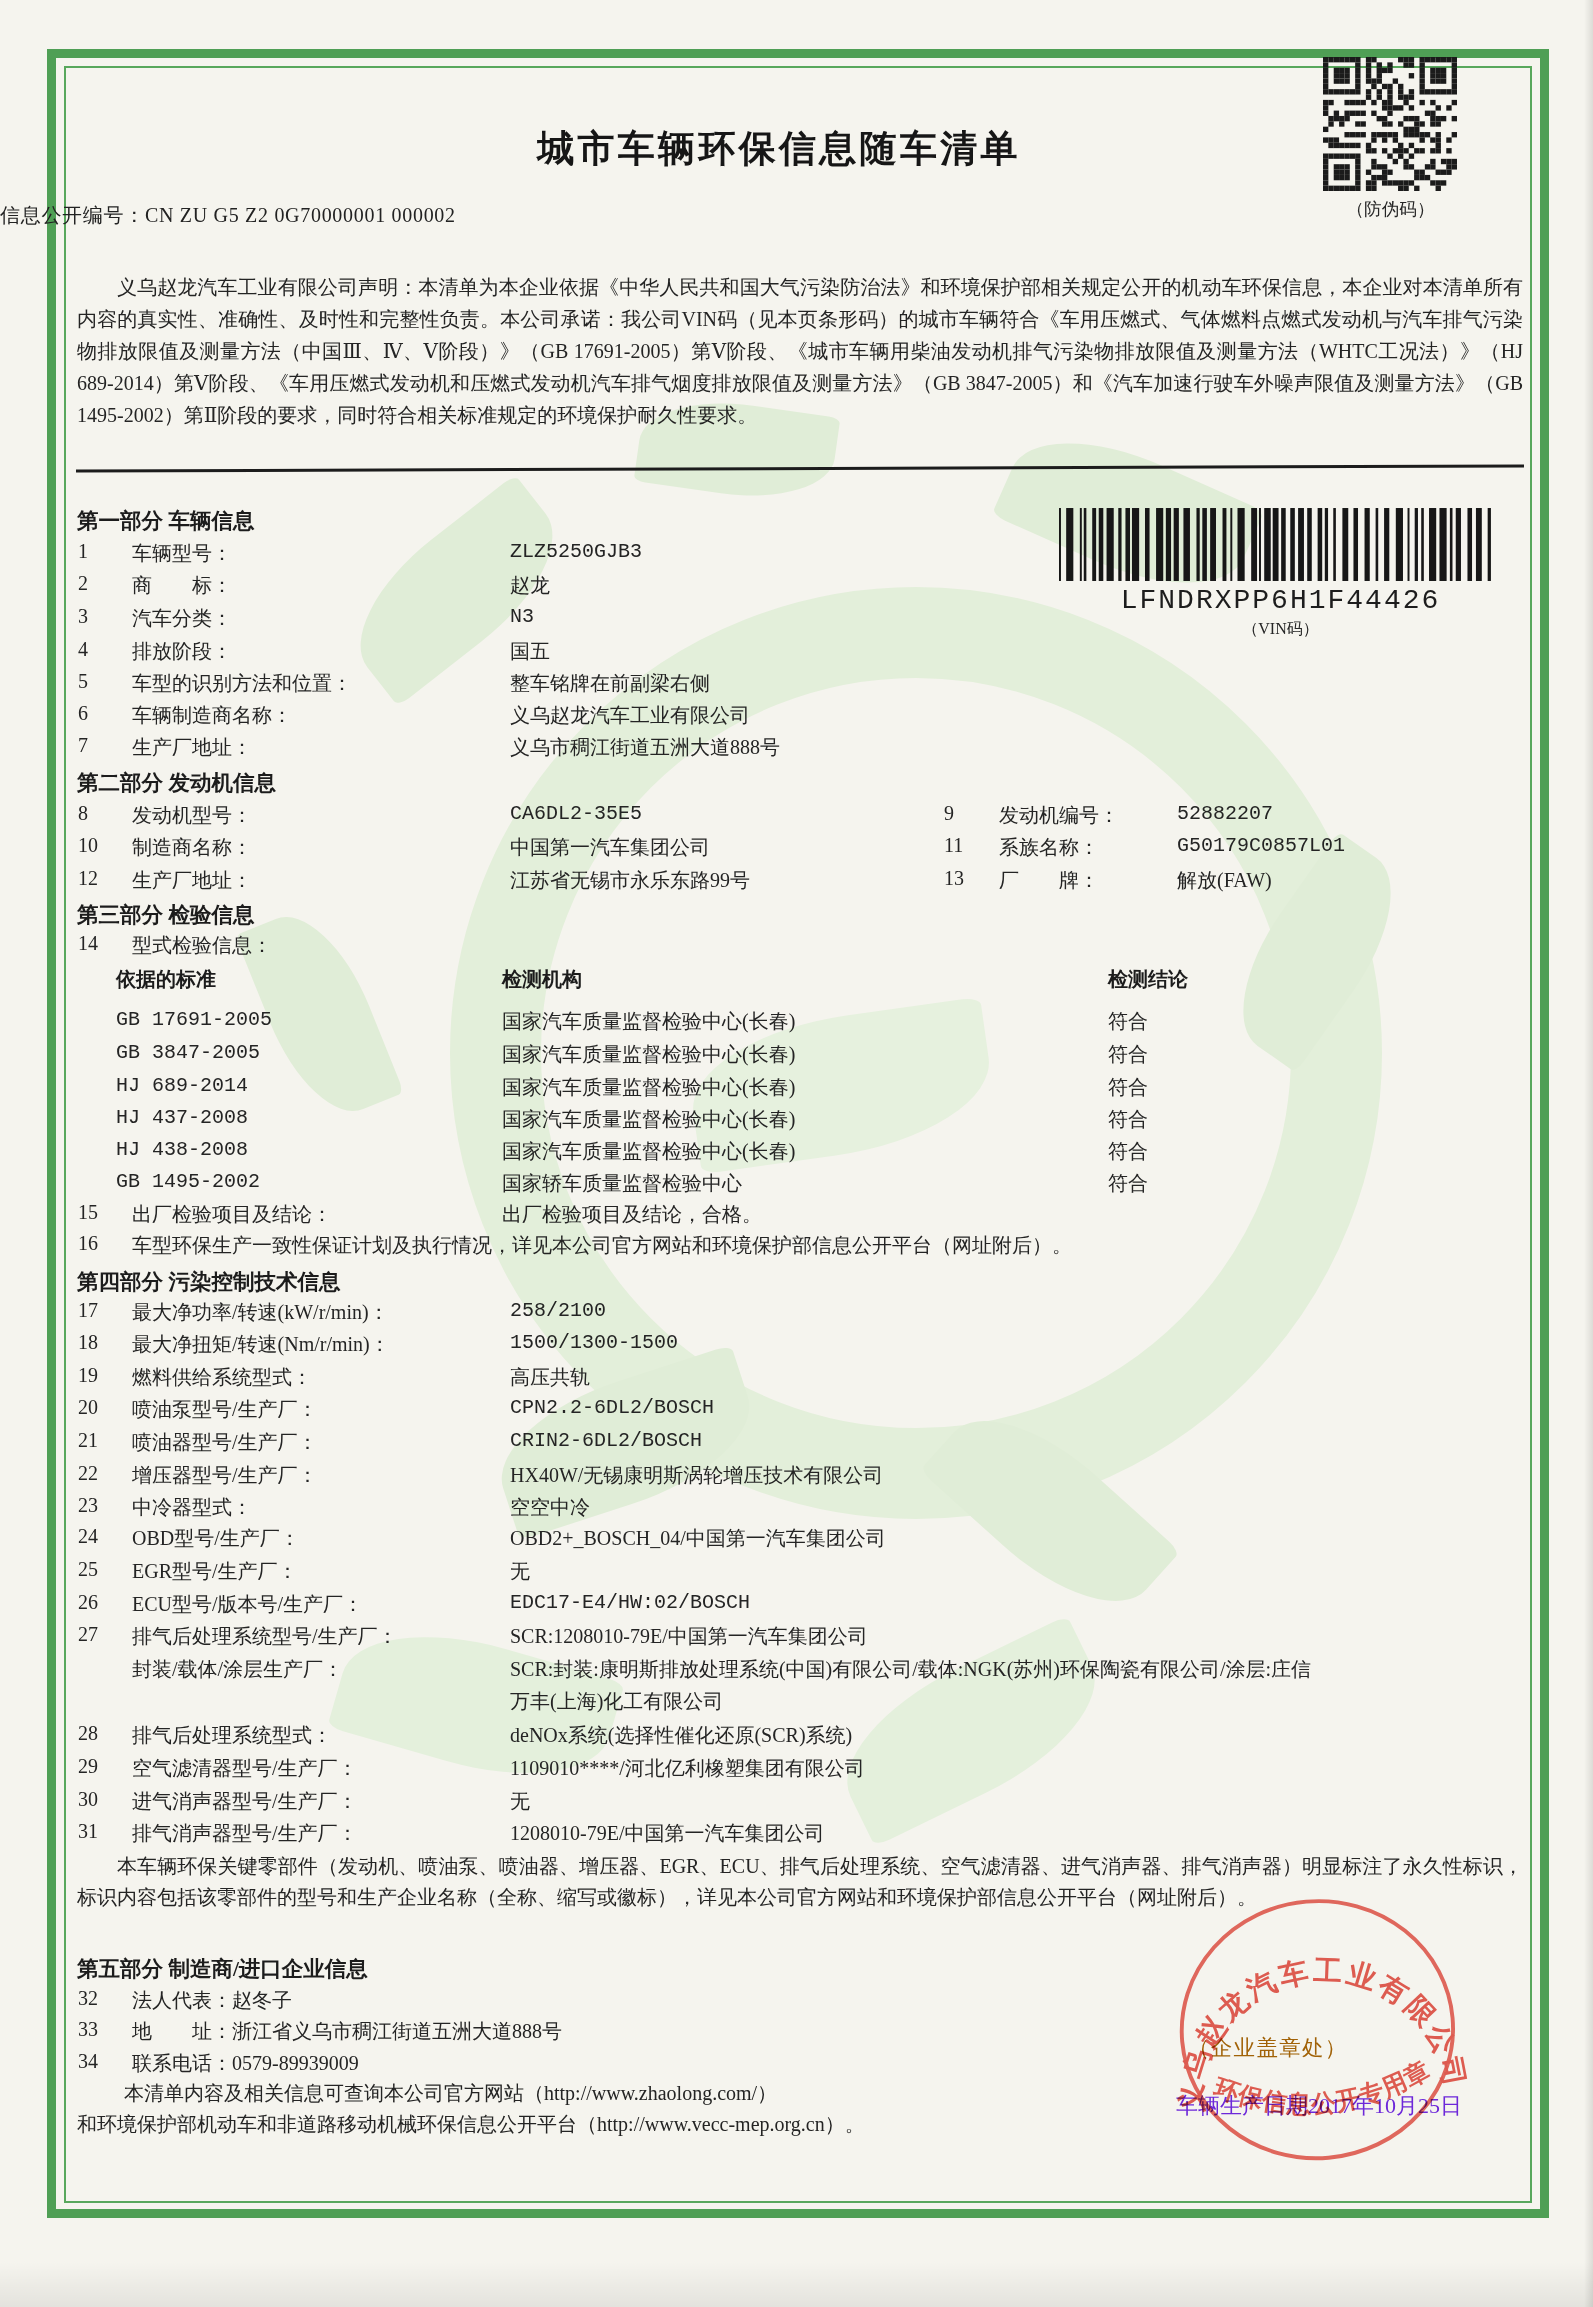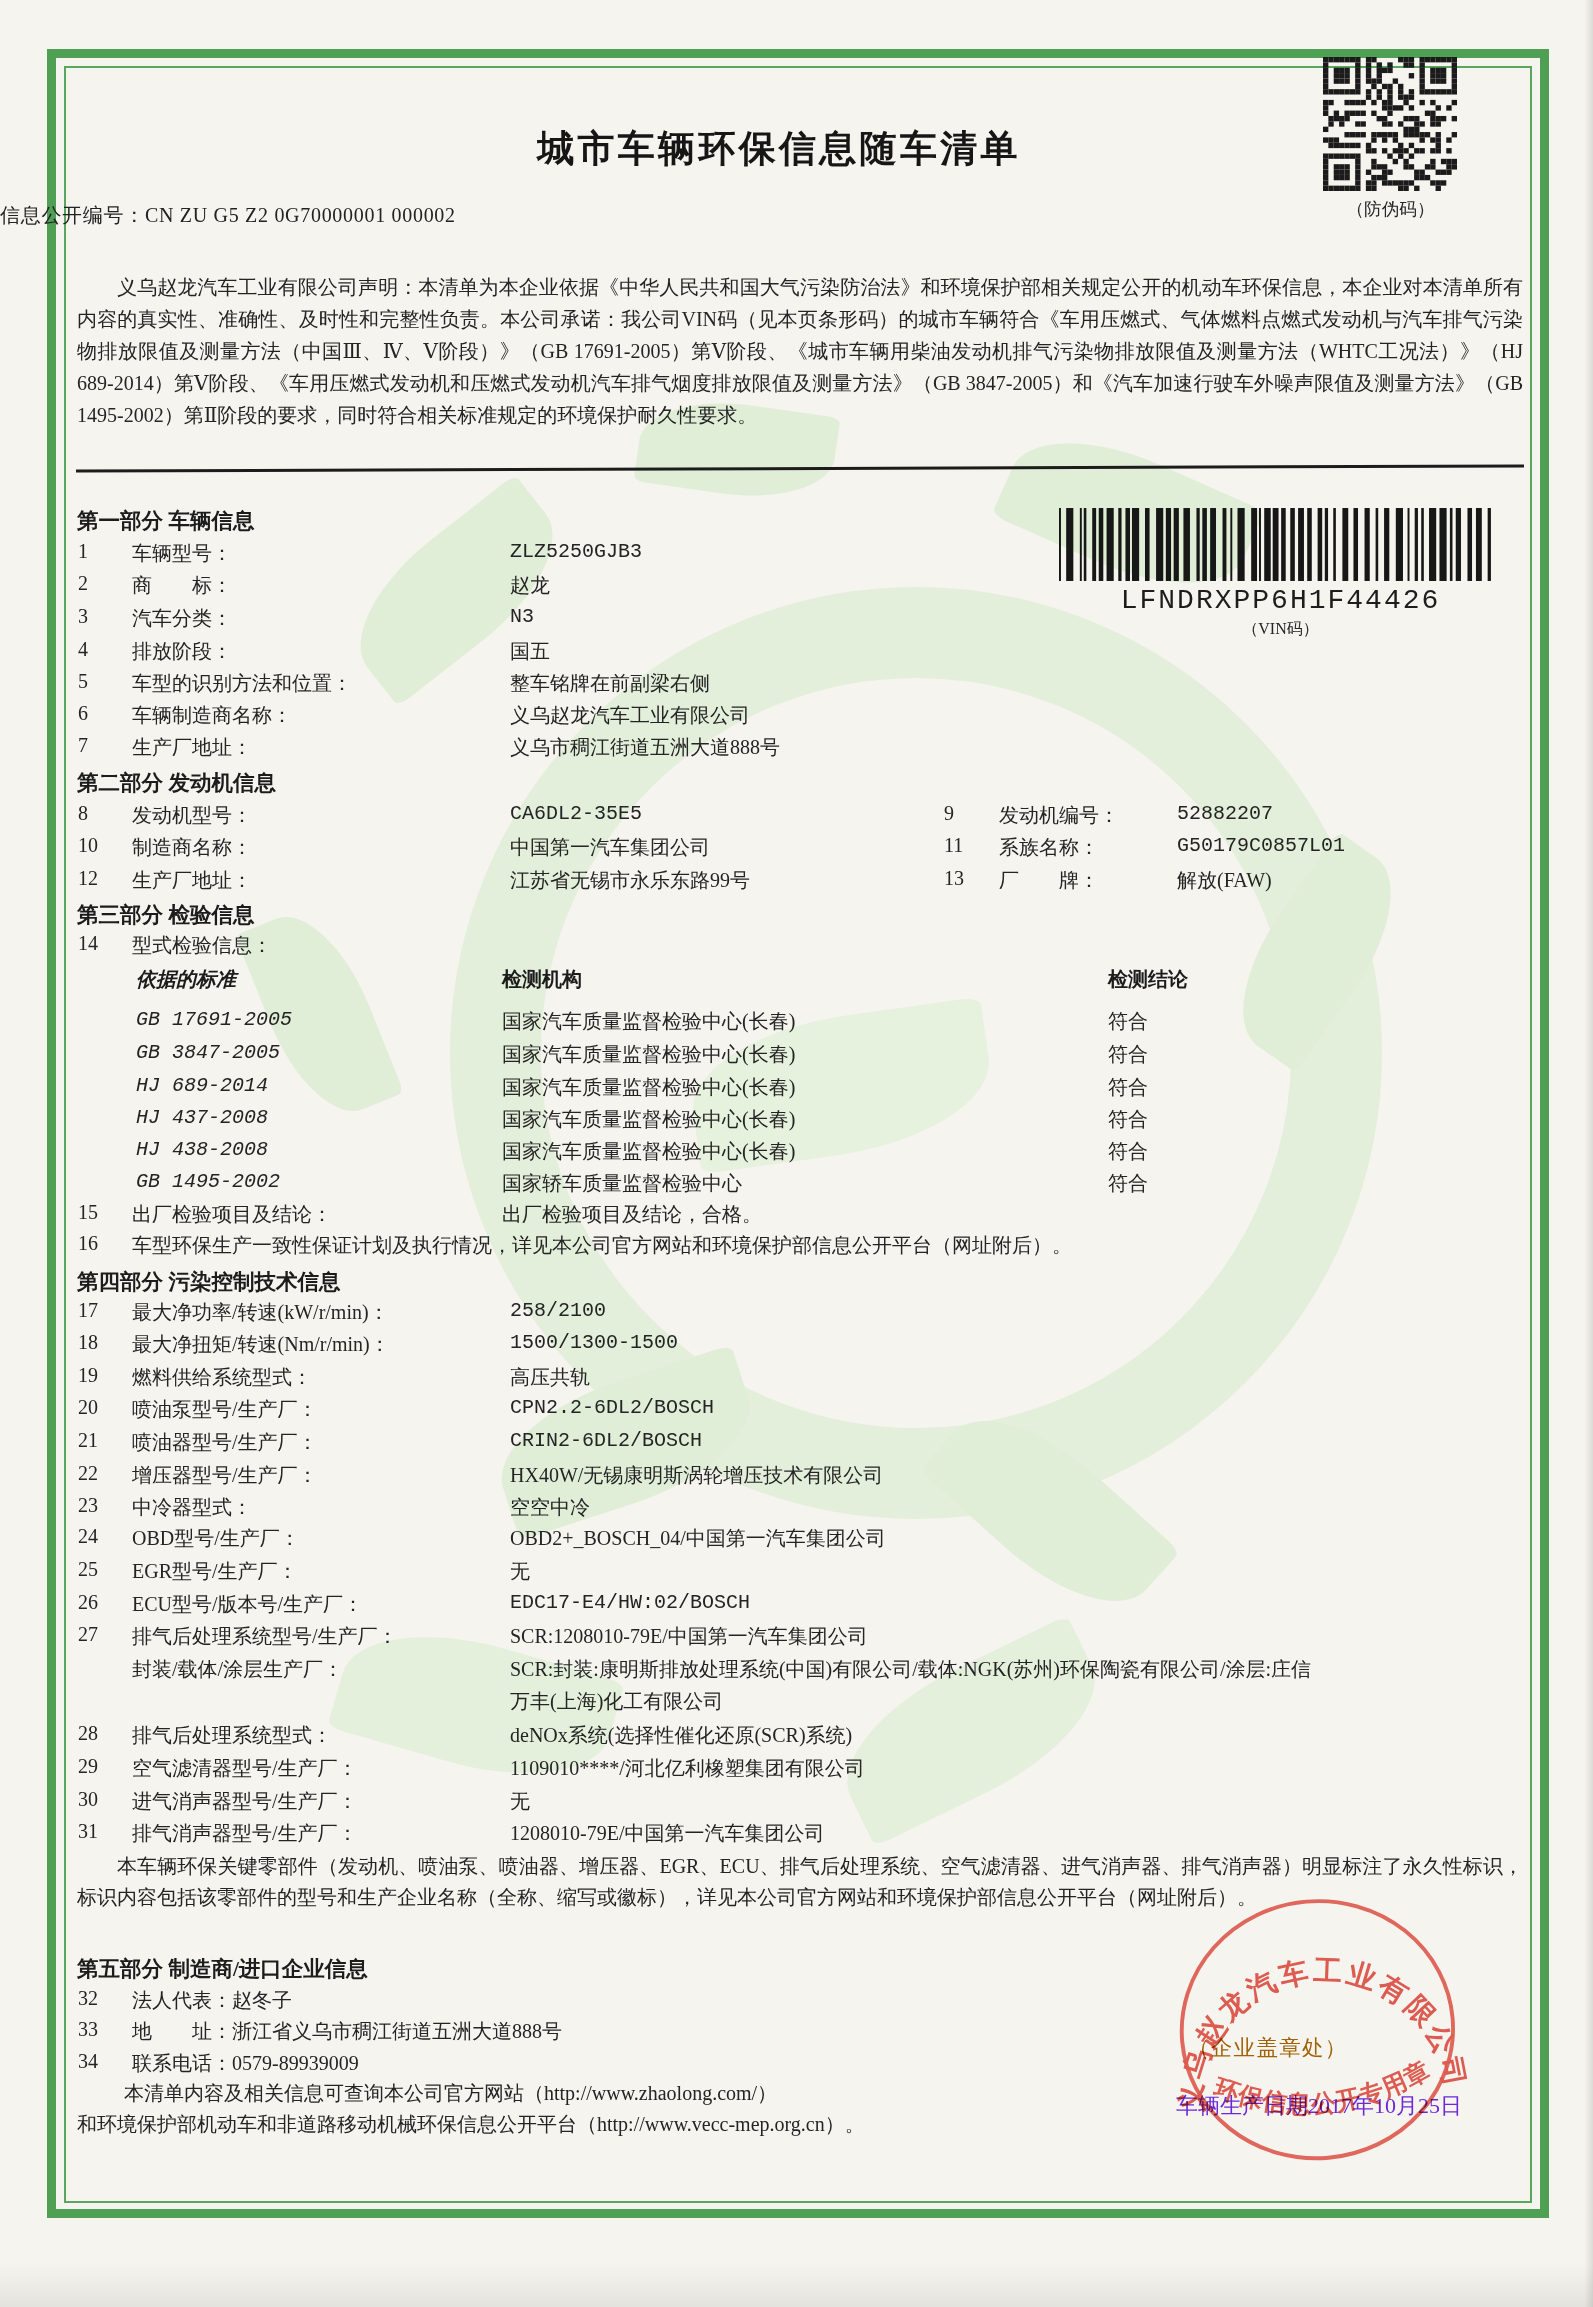--- a/index.html
+++ b/index.html
@@ -26,21 +26,21 @@
         font-size:20px;letter-spacing:0.7px;color:#222;}
   .para{position:absolute;font-size:20px;line-height:32px;text-align:justify;color:#242424;}
   .indent{text-indent:2em;}
   .divider{position:absolute;left:76px;top:467px;width:1448px;height:3.3px;background:#1c1c1c;
         transform:rotate(-0.2deg);}
   .sec{position:absolute;left:77px;font-size:21.5px;font-weight:bold;color:#1c1c1c;white-space:nowrap;}
   .r{position:absolute;left:0;width:1593px;font-size:20px;white-space:nowrap;color:#242424;}
   .r span{position:absolute;top:0;}
   .n{left:78px;} .l{left:132px;} .v{left:510px;}
   .n2{left:944px;} .l2{left:999px;} .v2{left:1177px;}
-  .std{left:136px;font-style:italic;} .org{left:502px;} .res{left:1108px;}
+  .std{left:116px;} .org{left:502px;} .res{left:1108px;}
   .th{font-weight:bold;color:#1c1c1c;}
   .latin{font-family:"Liberation Mono","Liberation Serif",serif;letter-spacing:0px;}
   
   .qr-box{position:absolute;left:1323px;top:57px;width:134px;height:134px;}
   .qr-label{position:absolute;left:1309px;top:197px;width:163px;text-align:center;font-size:17.6px;}
   
   .bc-box{position:absolute;left:1059px;top:508px;width:443px;height:73px;}
   .bc-text{position:absolute;left:1059px;top:585px;width:443px;text-align:center;font-size:28px;
         font-family:"Liberation Mono","DejaVu Sans Mono",monospace;letter-spacing:2px;color:#1d1d1d;}
   .bc-label{position:absolute;left:1059px;top:619px;width:443px;text-align:center;font-size:16px;}

